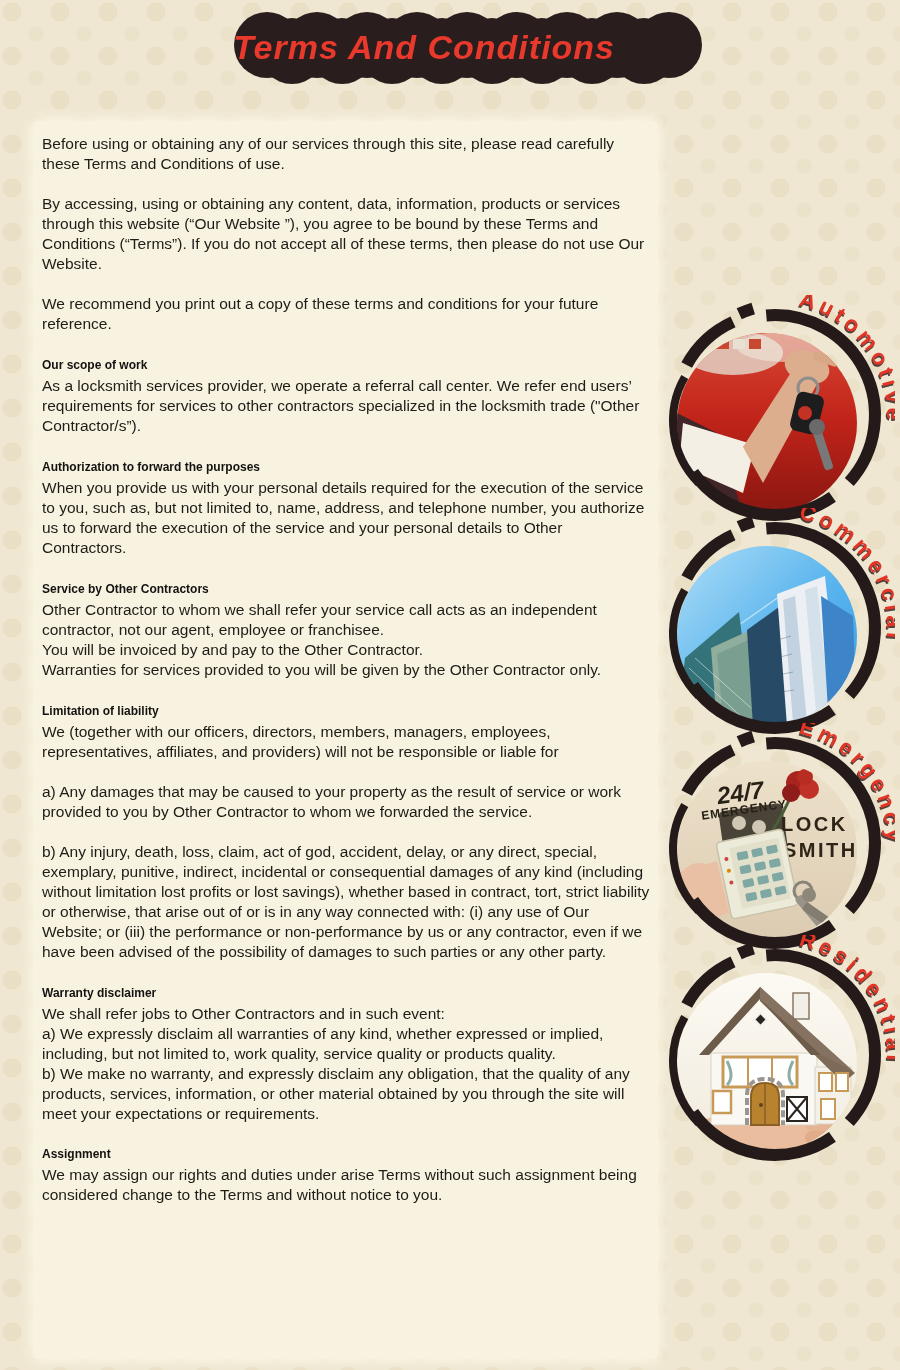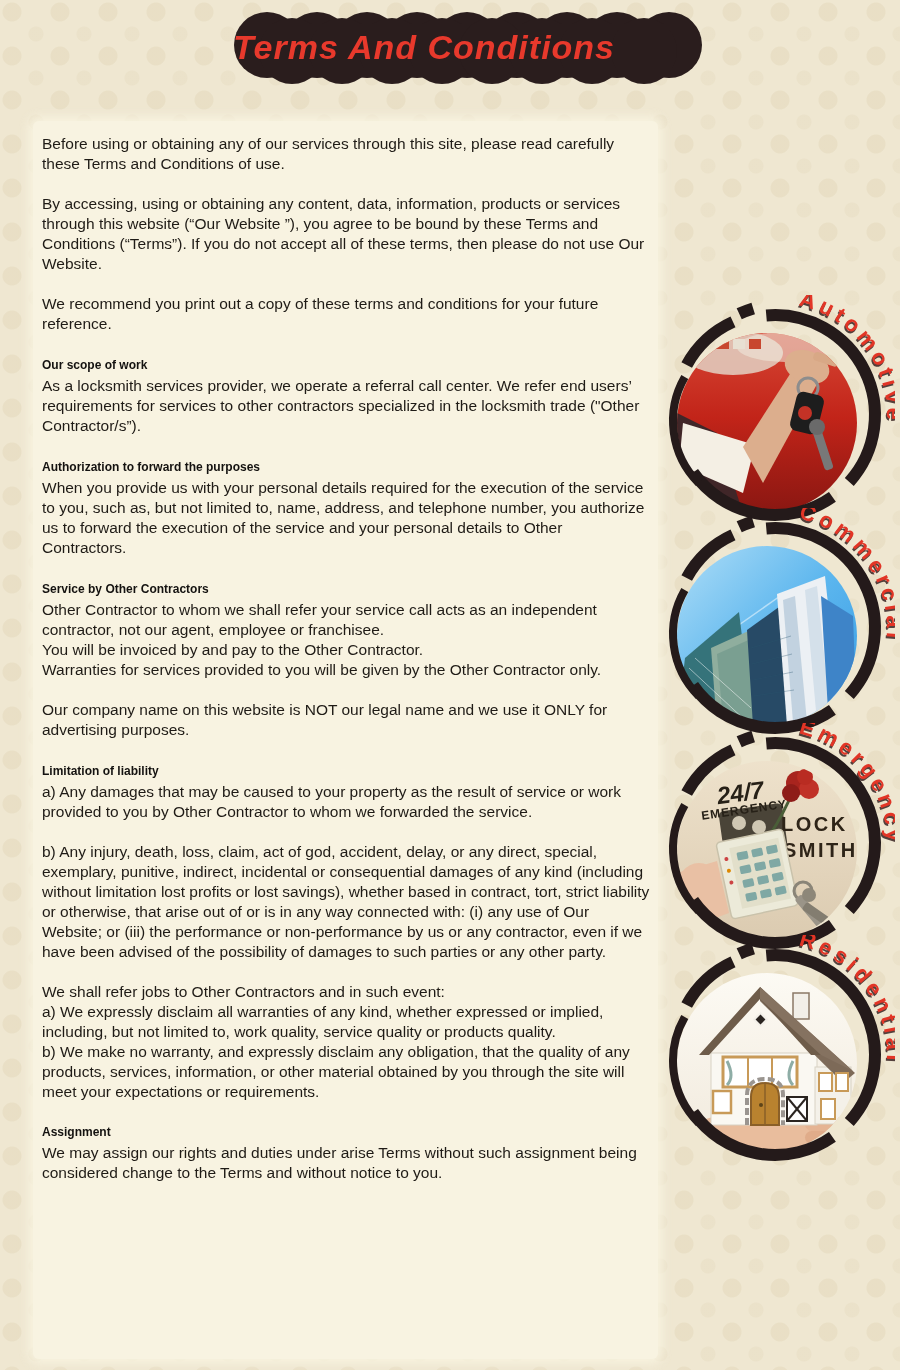--- a/index.html
+++ b/index.html
@@ -92,26 +92,27 @@
     <h2>Our scope of work</h2>
     <p>As a locksmith services provider, we operate a referral call center. We refer end users’ requirements for services to other contractors specialized in the locksmith trade ("Other Contractor/s”).</p>
 
     <h2>Authorization to forward the purposes</h2>
     <p>When you provide us with your personal details required for the execution of the service to you, such as, but not limited to, name, address, and telephone number, you authorize us to forward the execution of the service and your personal details to Other Contractors.</p>
 
     <h2>Service by Other Contractors</h2>
     <p>Other Contractor to whom we shall refer your service call acts as an independent contractor, not our agent, employee or franchisee.
 You will be invoiced by and pay to the Other Contractor.
 Warranties for services provided to you will be given by the Other Contractor only.</p>
-    <p>Our company name on this website is NOT our legal name and we use it ONLY for advertising purposes.</p>
 
     <h2>Limitation of liability</h2>
+    <p>We (together with our officers, directors, members, managers, employees, representatives, affiliates, and providers) will not be responsible or liable for</p>
     <p>a) Any damages that may be caused to your property as the result of service or work provided to you by Other Contractor to whom we forwarded the service.</p>
     <p>b) Any injury, death, loss, claim, act of god, accident, delay, or any direct, special, exemplary, punitive, indirect, incidental or consequential damages of any kind (including without limitation lost profits or lost savings), whether based in contract, tort, strict liability or otherwise, that arise out of or is in any way connected with: (i) any use of Our Website; or (iii) the performance or non-performance by us or any contractor, even if we have been advised of the possibility of damages to such parties or any other party.</p>
 
+    <h2>Warranty disclaimer</h2>
     <p>We shall refer jobs to Other Contractors and in such event:
 a) We expressly disclaim all warranties of any kind, whether expressed or implied, including, but not limited to, work quality, service quality or products quality.
 b) We make no warranty, and expressly disclaim any obligation, that the quality of any products, services, information, or other material obtained by you through the site will meet your expectations or requirements.</p>
 
     <h2 class="h-small">Assignment</h2>
     <p>We may assign our rights and duties under arise Terms without such assignment being considered change to the Terms and without notice to you.</p>
   </div>
 
   <div class="badge b1">
     <svg width="240" height="240" viewBox="0 0 240 240">

